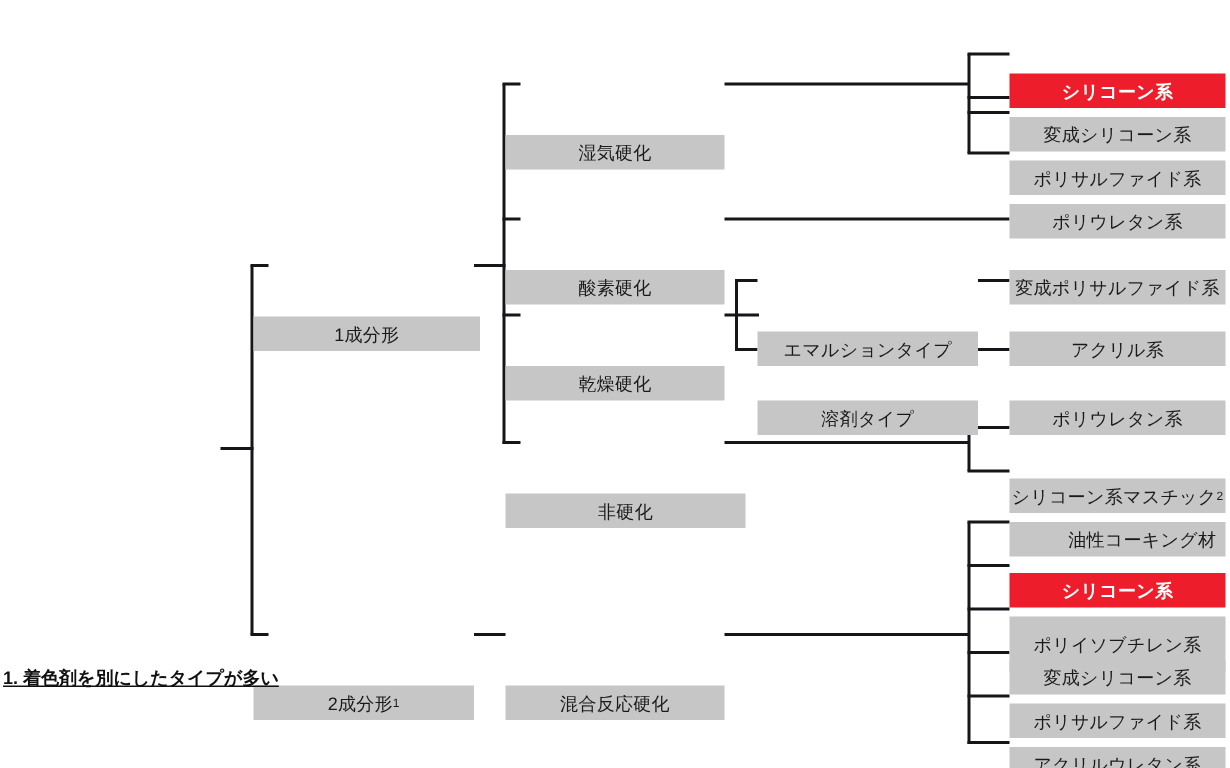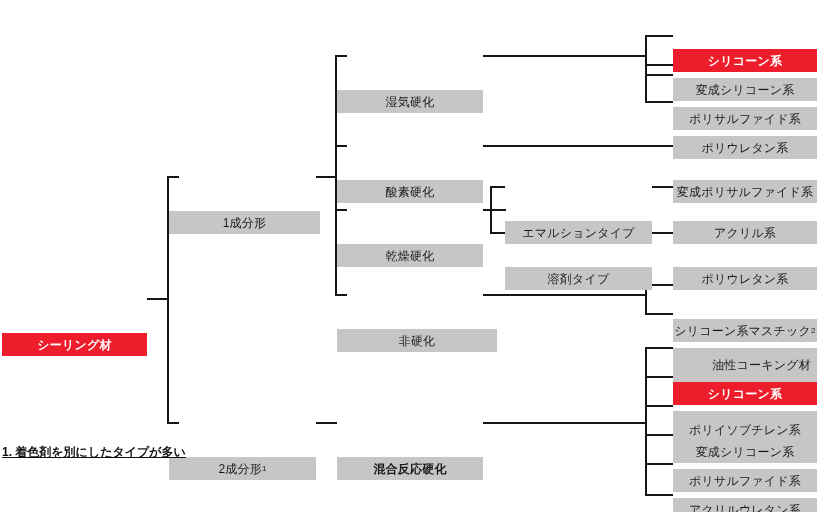--- a/index.html
+++ b/index.html
@@ -101,23 +101,20 @@
 
   <div class="edge h" style="left:483px; top:422px; width:163px;"></div>
   <div class="edge v" style="left:645px; top:348px; height:148px;"></div>
   <div class="edge h" style="left:645px; top:347px; width:28px;"></div>
   <div class="edge h" style="left:645px; top:376px; width:28px;"></div>
   <div class="edge h" style="left:645px; top:405px; width:28px;"></div>
   <div class="edge h" style="left:645px; top:434px; width:28px;"></div>
   <div class="edge h" style="left:645px; top:463px; width:28px;"></div>
   <div class="edge h" style="left:645px; top:494px; width:28px;"></div>
 
-  <div class="node accent" style="left:2px; top:287px; width:145px; height:23px;">
-    <span>シーリング材</span>
-  </div>
 
   <div class="node" style="left:169px; top:165px; width:151px; height:23px;">
     <span>1成分形</span>
   </div>
   <div class="node" style="left:169px; top:411px; width:147px; height:23px;">
     <span>2成分形</span>
       <sup>1</sup>
   </div>
 
   <div class="node" style="left:337px; top:44px; width:146px; height:23px;">
@@ -125,21 +122,21 @@
   </div>
   <div class="node" style="left:337px; top:134px; width:146px; height:23px;">
     <span>酸素硬化</span>
   </div>
   <div class="node" style="left:337px; top:198px; width:146px; height:23px;">
     <span>乾燥硬化</span>
   </div>
   <div class="node" style="left:337px; top:283px; width:160px; height:23px;">
     <span>非硬化</span>
   </div>
-  <div class="node" style="left:337px; top:411px; width:146px; height:23px;font-weight:bold;">
+  <div class="node" style="left:337px; top:411px; width:146px; height:23px;">
     <span>混合反応硬化</span>
   </div>
 
   <div class="node" style="left:505px; top:221px; width:147px; height:23px;">
     <span>溶剤タイプ</span>
   </div>
   <div class="node" style="left:505px; top:175px; width:147px; height:23px;">
     <span>エマルションタイプ</span>
   </div>
 
@@ -164,21 +161,21 @@
     <span>アクリル系</span>
   </div>
   <div class="node" style="left:673px; top:221px; width:144px; height:23px;">
     <span>ポリウレタン系</span>
   </div>
 
   <div class="node" style="left:673px; top:273px; width:144px; height:23px;">
     <span>シリコーン系マスチック</span>
       <sup>2</sup>
   </div>
-  <div class="node" style="left:673px; top:302px; width:144px; height:34px;padding-left:33px;">
+  <div class="node" style="left:673px; top:302px; width:144px; height:23px;padding-left:33px;">
     <span>油性コーキング材</span>
   </div>
 
   <div class="node accent" style="left:673px; top:336px; width:144px; height:23px;">
     <span>シリコーン系</span>
   </div>
   <div class="node" style="left:673px; top:365px; width:144px; height:37px;">
     <span>ポリイソブチレン系</span>
   </div>
   <div class="node" style="left:673px; top:394px; width:144px; height:23px;">

